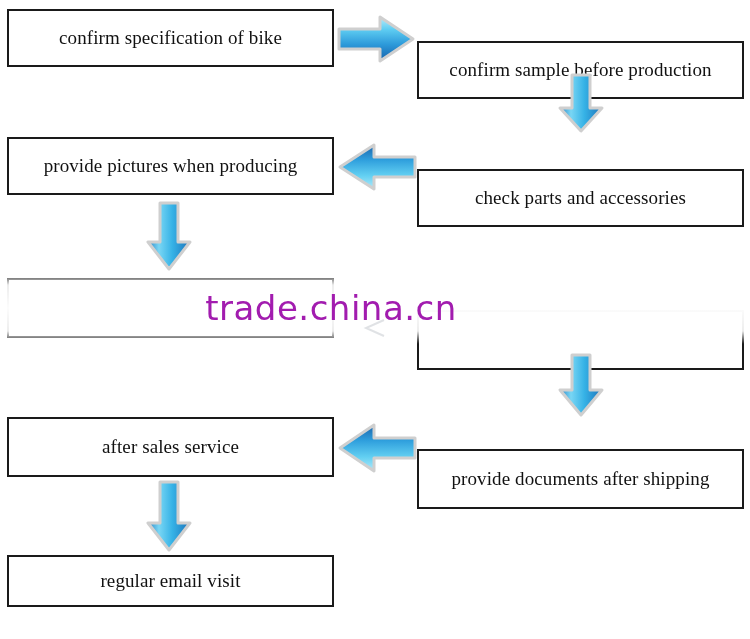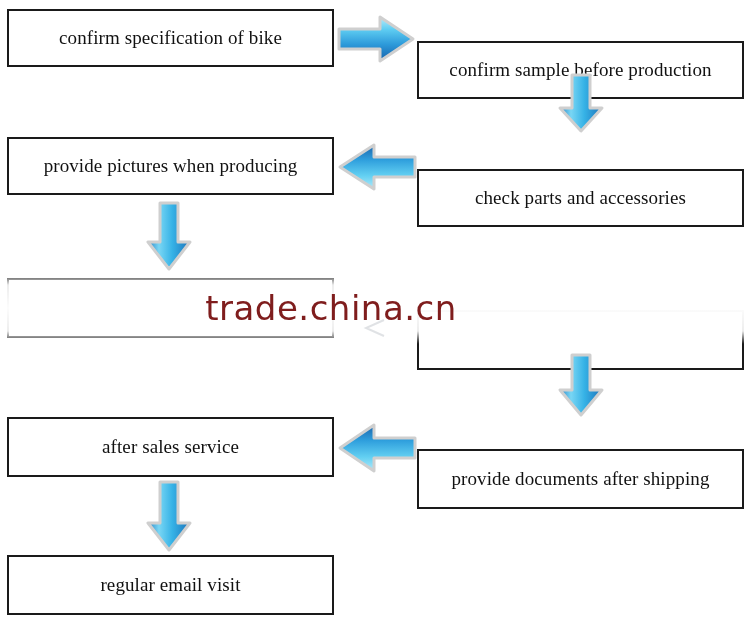--- a/index.html
+++ b/index.html
@@ -39,21 +39,21 @@
 
   
   .col-left  { left: 7px;   width: 327px; }
   
   .col-right { left: 417px; width: 327px; margin-top: 32px; }
 
   .row1 { top: 9px;   height: 58px; }
   .row2 { top: 137px; height: 58px; }
   .row3 { top: 278px; height: 60px; }
   .row4 { top: 417px; height: 60px; }
-  .row5 { top: 555px; height: 60px; }
+  .row5 { top: 555px; height: 52px; }
 
   
   .arrow {
     position: absolute;
     display: block;
   }
   .arrow svg { display: block; overflow: visible; }
 
   
   .watermark {
@@ -83,21 +83,21 @@
     left: 0;
     top: 0;
     width: 662px;
     height: 72px;
     display: flex;
     align-items: center;
     justify-content: center;
     font-family: "DejaVu Sans", "Liberation Sans", sans-serif;
     font-size: 34px;
     font-weight: 400;
-    color: #7f1d1d;
+    color: #a21caf;
     letter-spacing: 0.5px;
   }
   
   .ghost-arrow {
     position: absolute;
     left: 362px;
     top: 318px;
     width: 26px;
     height: 20px;
     z-index: 6;

